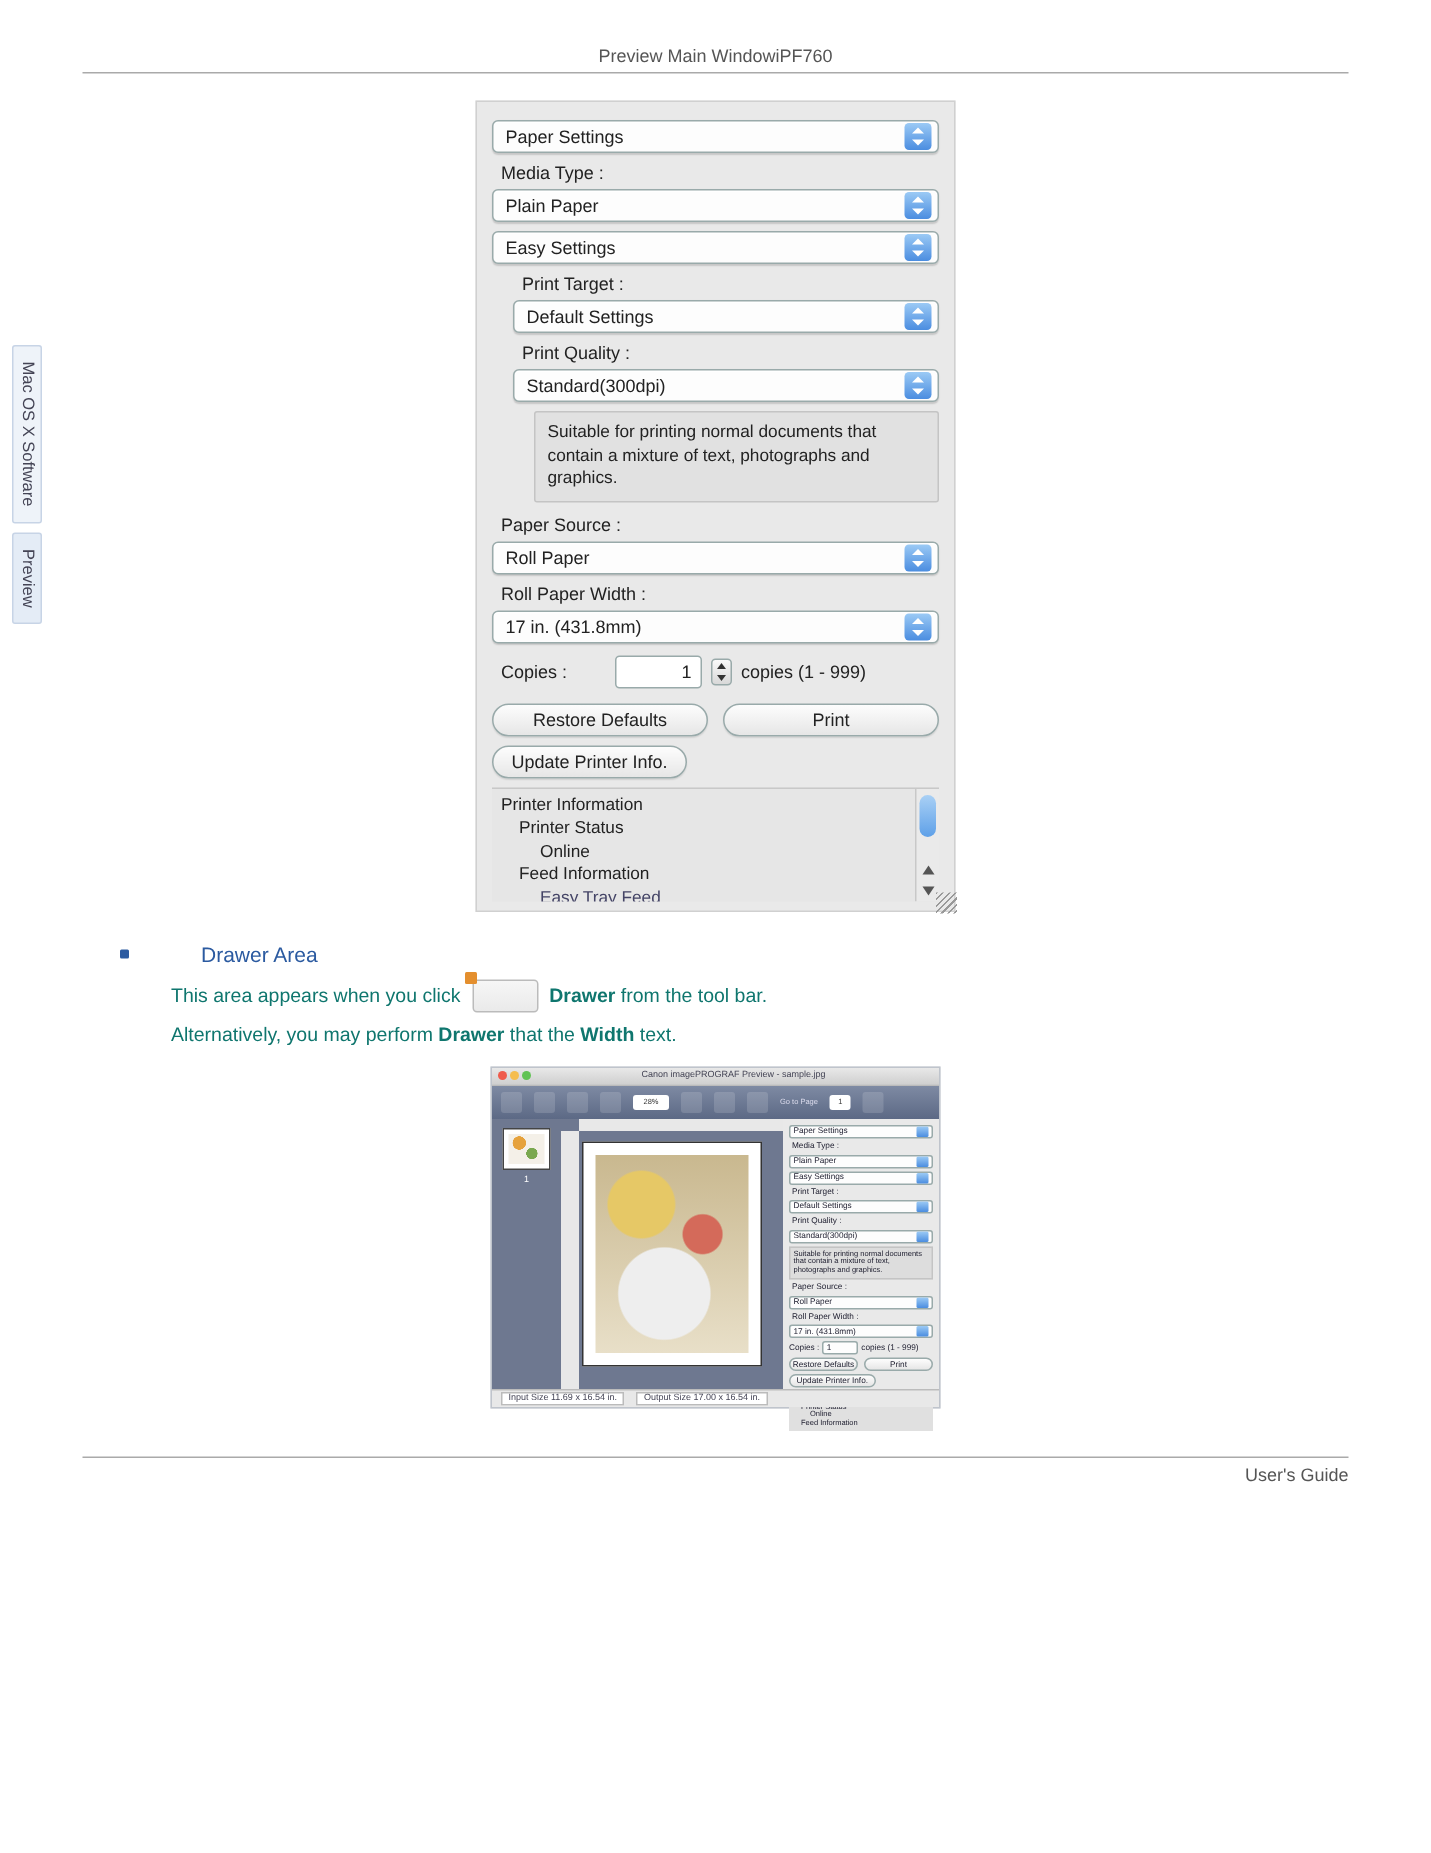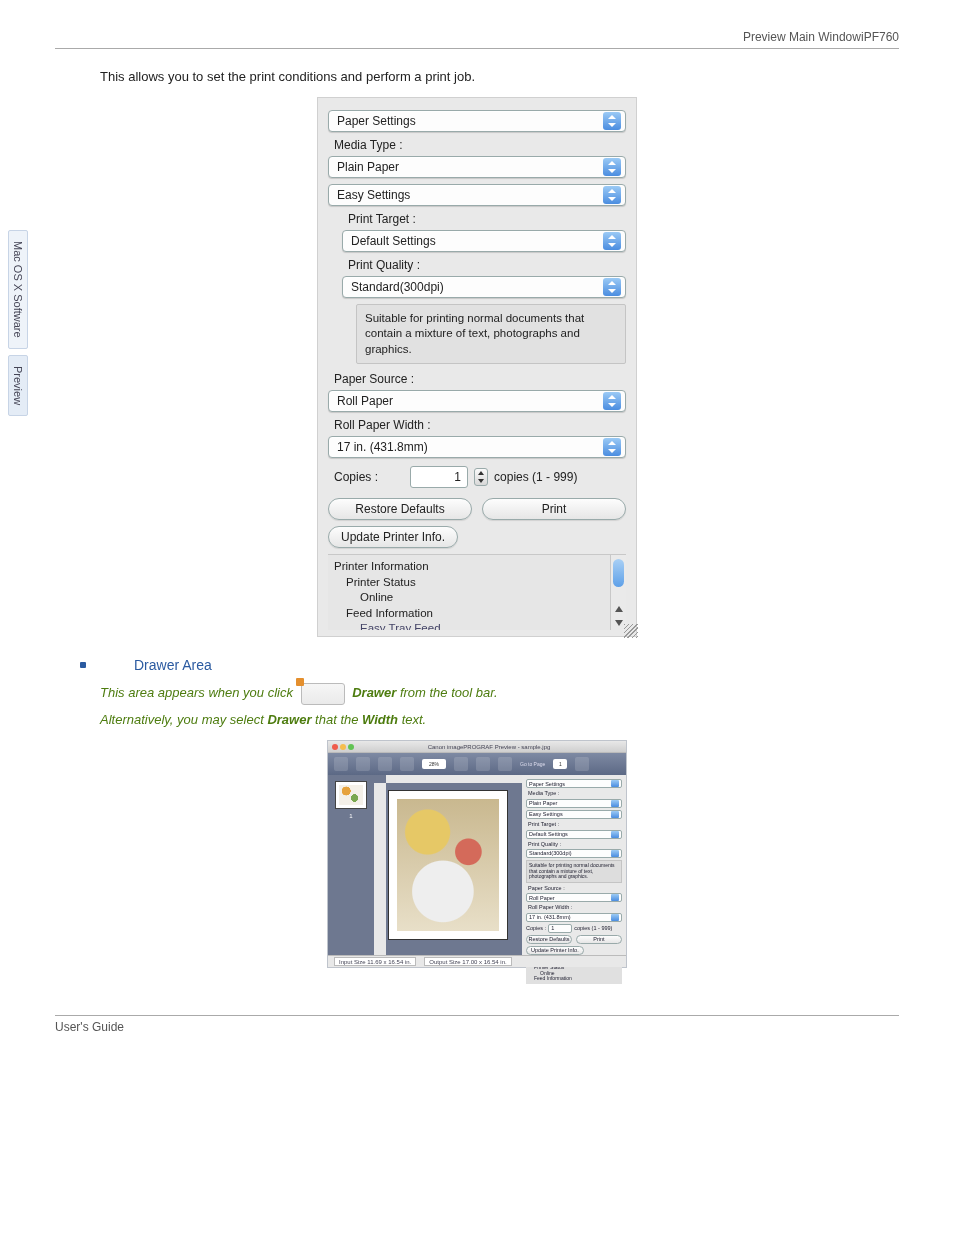--- a/index.html
+++ b/index.html
@@ -11,21 +11,21 @@
     width: 954px;
     margin: 0 auto;
     position: relative;
   }
   .page {
     padding: 30px 55px 40px 55px;
     position: relative;
   }
   .header-row {
     display: flex;
-    justify-content: flex-end;
+    justify-content: center;
     font-size: 12px;
     color: #555;
     border-bottom: 1px solid #aaa;
     padding-bottom: 4px;
     margin-bottom: 18px;
   }
   .side-tabs {
     position: absolute;
     left: 8px;
     top: 230px;
@@ -61,26 +61,25 @@
     color: #2b5aa0;
     font-size: 14px;
   }
   .body-text {
     margin-left: 45px;
     font-size: 13px;
     line-height: 1.5;
     color: #222;
   }
   .inline-text {
-    margin-left: 45px;
+    margin-left: 59px;
     font-size: 13px;
     line-height: 1.9;
-    color: #4d7c0f;
+    color: #0f766e;
     margin-top: 8px;
-    font-style: italic;
   }
   .inline-text .icon-box {
     display: inline-block;
     width: 44px; height: 22px;
     background: linear-gradient(#f6f6f6,#eaeaea);
     border: 1px solid #bbb;
     border-radius: 3px;
     vertical-align: middle;
     margin: 0 4px;
     position: relative;
@@ -306,41 +305,41 @@
   .page-num-badge{
     position:absolute;
     left:0; top: 1090px;
     background:#b9cde6;
     color:#333;
     font-size:14px;
     padding:3px 8px;
   }
   .footer{
     border-top:1px solid #aaa;
-    margin-top: 47px;
+    margin-top: 32px;
     padding-top:4px;
+    text-align:right;
     font-size:12px;
     color:#555;
   }
 </style>
 </head>
 <body>
 
 <div class="side-tabs">
   <div class="tab-vert">Mac OS X Software</div>
   <div class="tab-vert sub">Preview</div>
 </div>
 
 <div class="page">
   <div class="header-row">
     <span>Preview Main Window</span>
     <span>iPF760</span>
   </div>
 
-  <div class="body-text">This allows you to set the print conditions and perform a print job.</div>
 
   <div class="dialog-shot">
     <div class="mac-select">
       <span class="txt">Paper Settings</span>
       <span class="arrows"></span>
     </div>
 
     <div class="field-label">Media Type :</div>
     <div class="mac-select">
       <span class="txt">Plain Paper</span>
@@ -416,21 +415,21 @@
     <span class="bullet-dot"></span>
     <span class="label">Drawer Area</span>
   </div>
 
   <div class="inline-text">
     <span>This area appears when you click</span>
     <span class="icon-box"></span>
     <b>Drawer</b><span> from the tool bar.</span>
   </div>
   <div class="inline-text" style="margin-top:2px;">
-    <span>Alternatively, you may select </span><b>Drawer</b><span> that the </span><b>Width</b><span> text.</span>
+    <span>Alternatively, you may perform </span><b>Drawer</b><span> that the </span><b>Width</b><span> text.</span>
   </div>
 
   <div class="preview-shot">
     <div class="titlebar">
       <span class="tl r"></span>
       <span class="tl y"></span>
       <span class="tl g"></span>
       <span class="ttxt">Canon imagePROGRAF Preview - sample.jpg</span>
     </div>
     <div class="toolbar">

